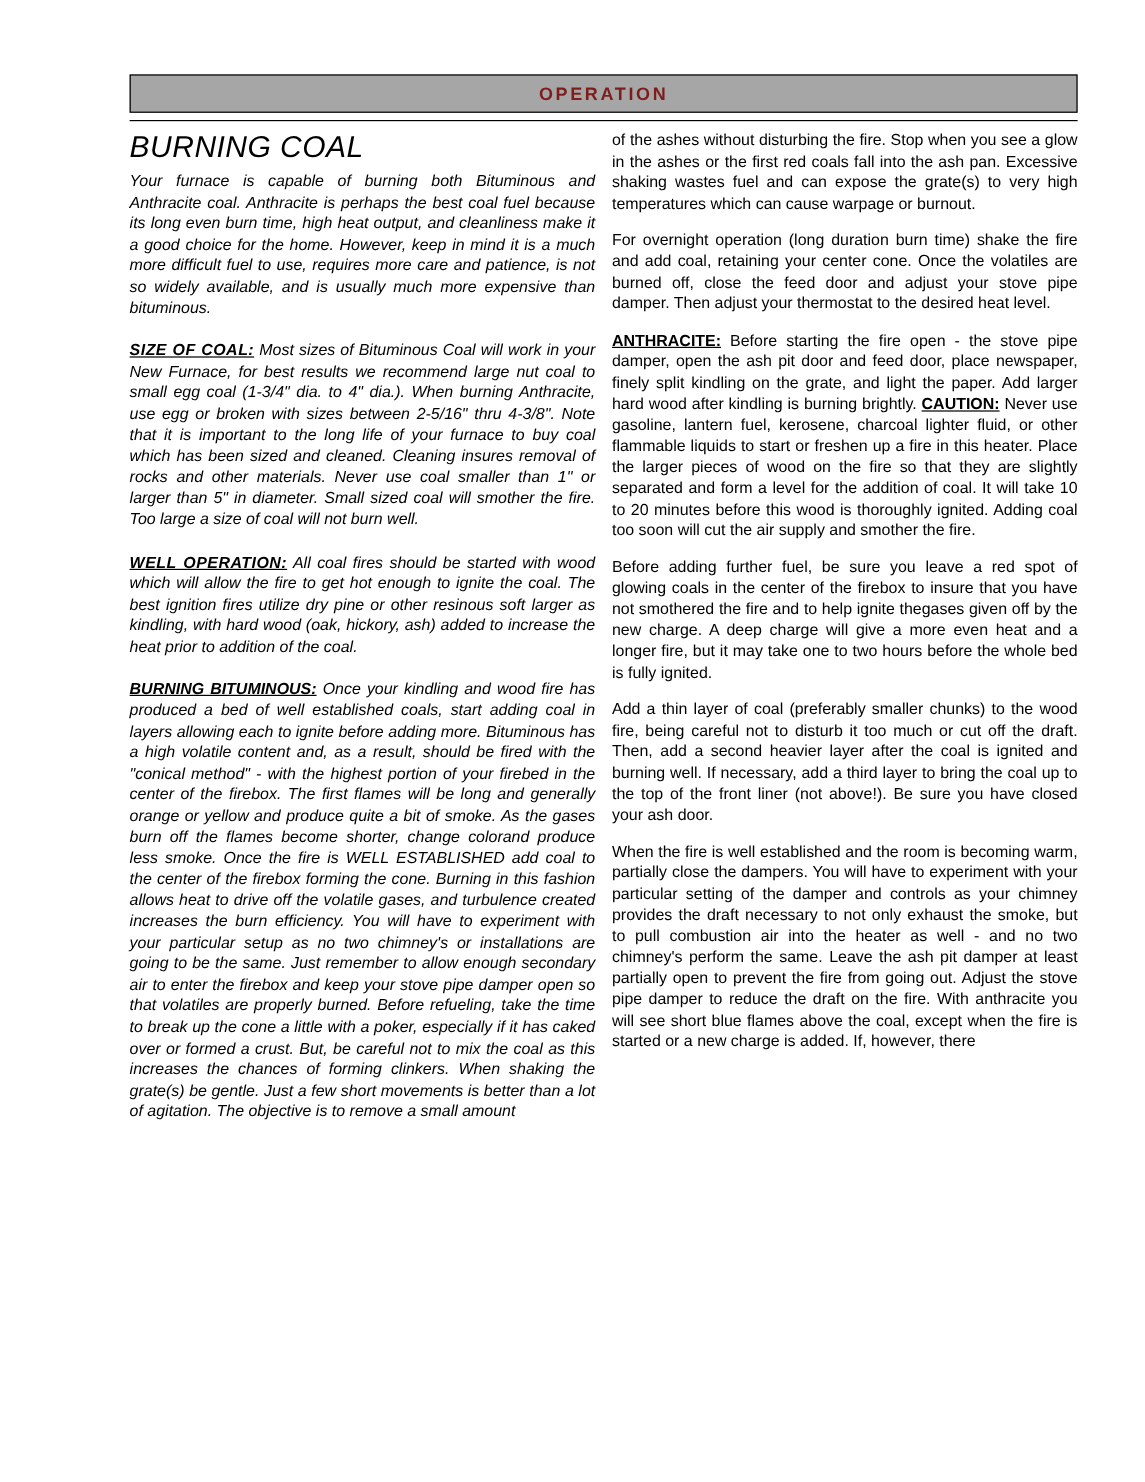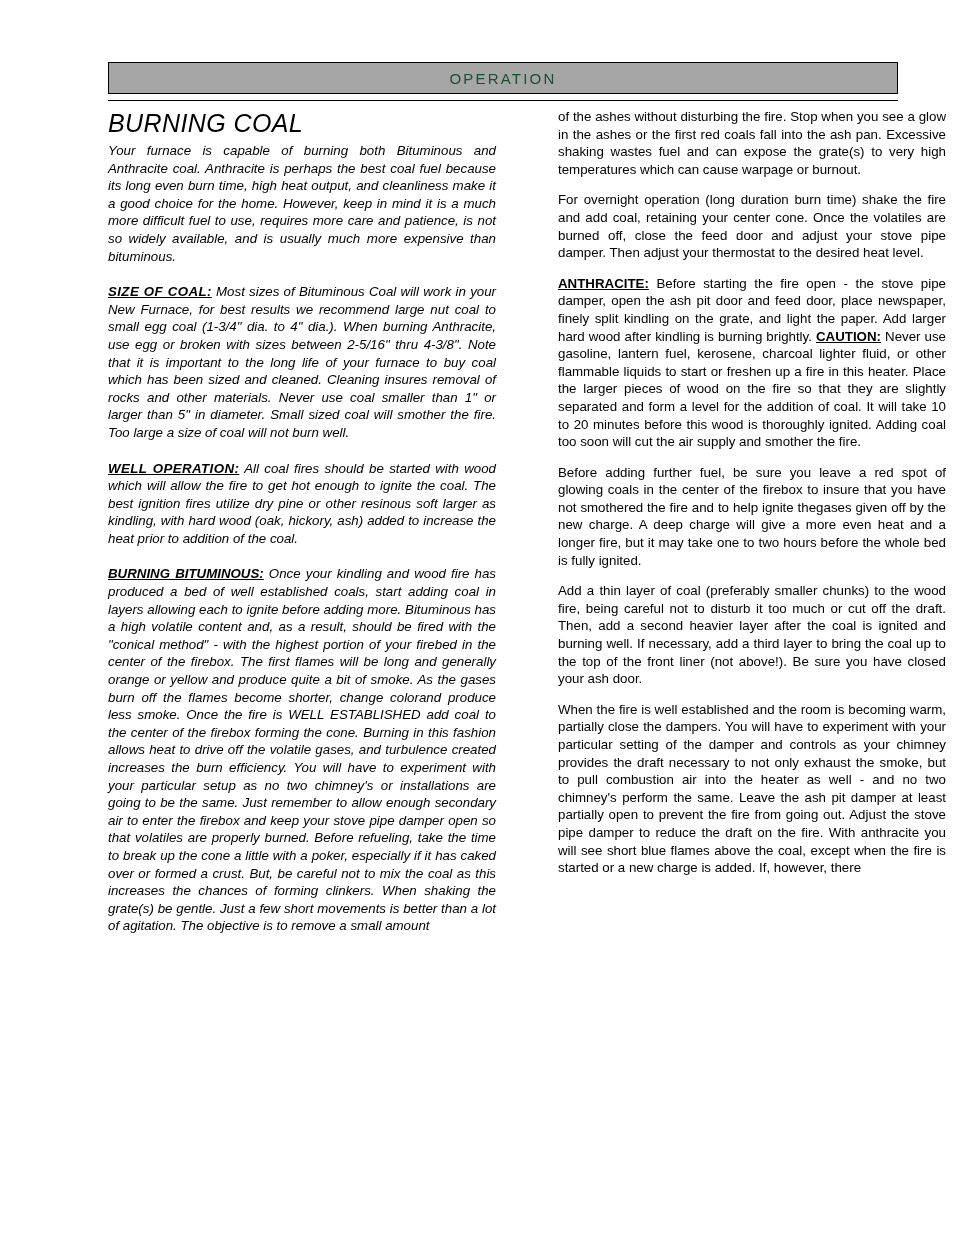--- a/index.html
+++ b/index.html
@@ -29,23 +29,23 @@
     background: #a6a6a6;
     border: 1px solid #000000;
     box-sizing: border-box;
   }
   .header-band-title {
     position: absolute;
     left: 0; right: 0;
     top: 7px;
     text-align: center;
     font-size: 15px;
-    font-weight: normal;
+    font-weight: bold;
     letter-spacing: 2.2px;
-    color: #14532d;
+    color: #7f1d1d;
   }
   .header-rule {
     position: absolute;
     left: 108px;
     top: 100px;
     width: 790px;
     height: 1px;
     background: #000000;
   }
   .columns {
@@ -56,21 +56,21 @@
   }
   .col {
     position: absolute;
     top: 0;
     width: 388px;
     text-align: justify;
     font-size: 13.3px;
     line-height: 17.6px;
   }
   .col-left { left: 0; font-style: italic; }
-  .col-right { left: 402px; margin-left: 48px; }
+  .col-right { left: 402px; }
   h1.doc-title {
     font-size: 25px;
     font-weight: normal;
     margin: 0 0 4px 0;
     letter-spacing: 0.4px;
     line-height: 30px;
   }
   p.para {
     margin: 0 0 13px 0;
   }

